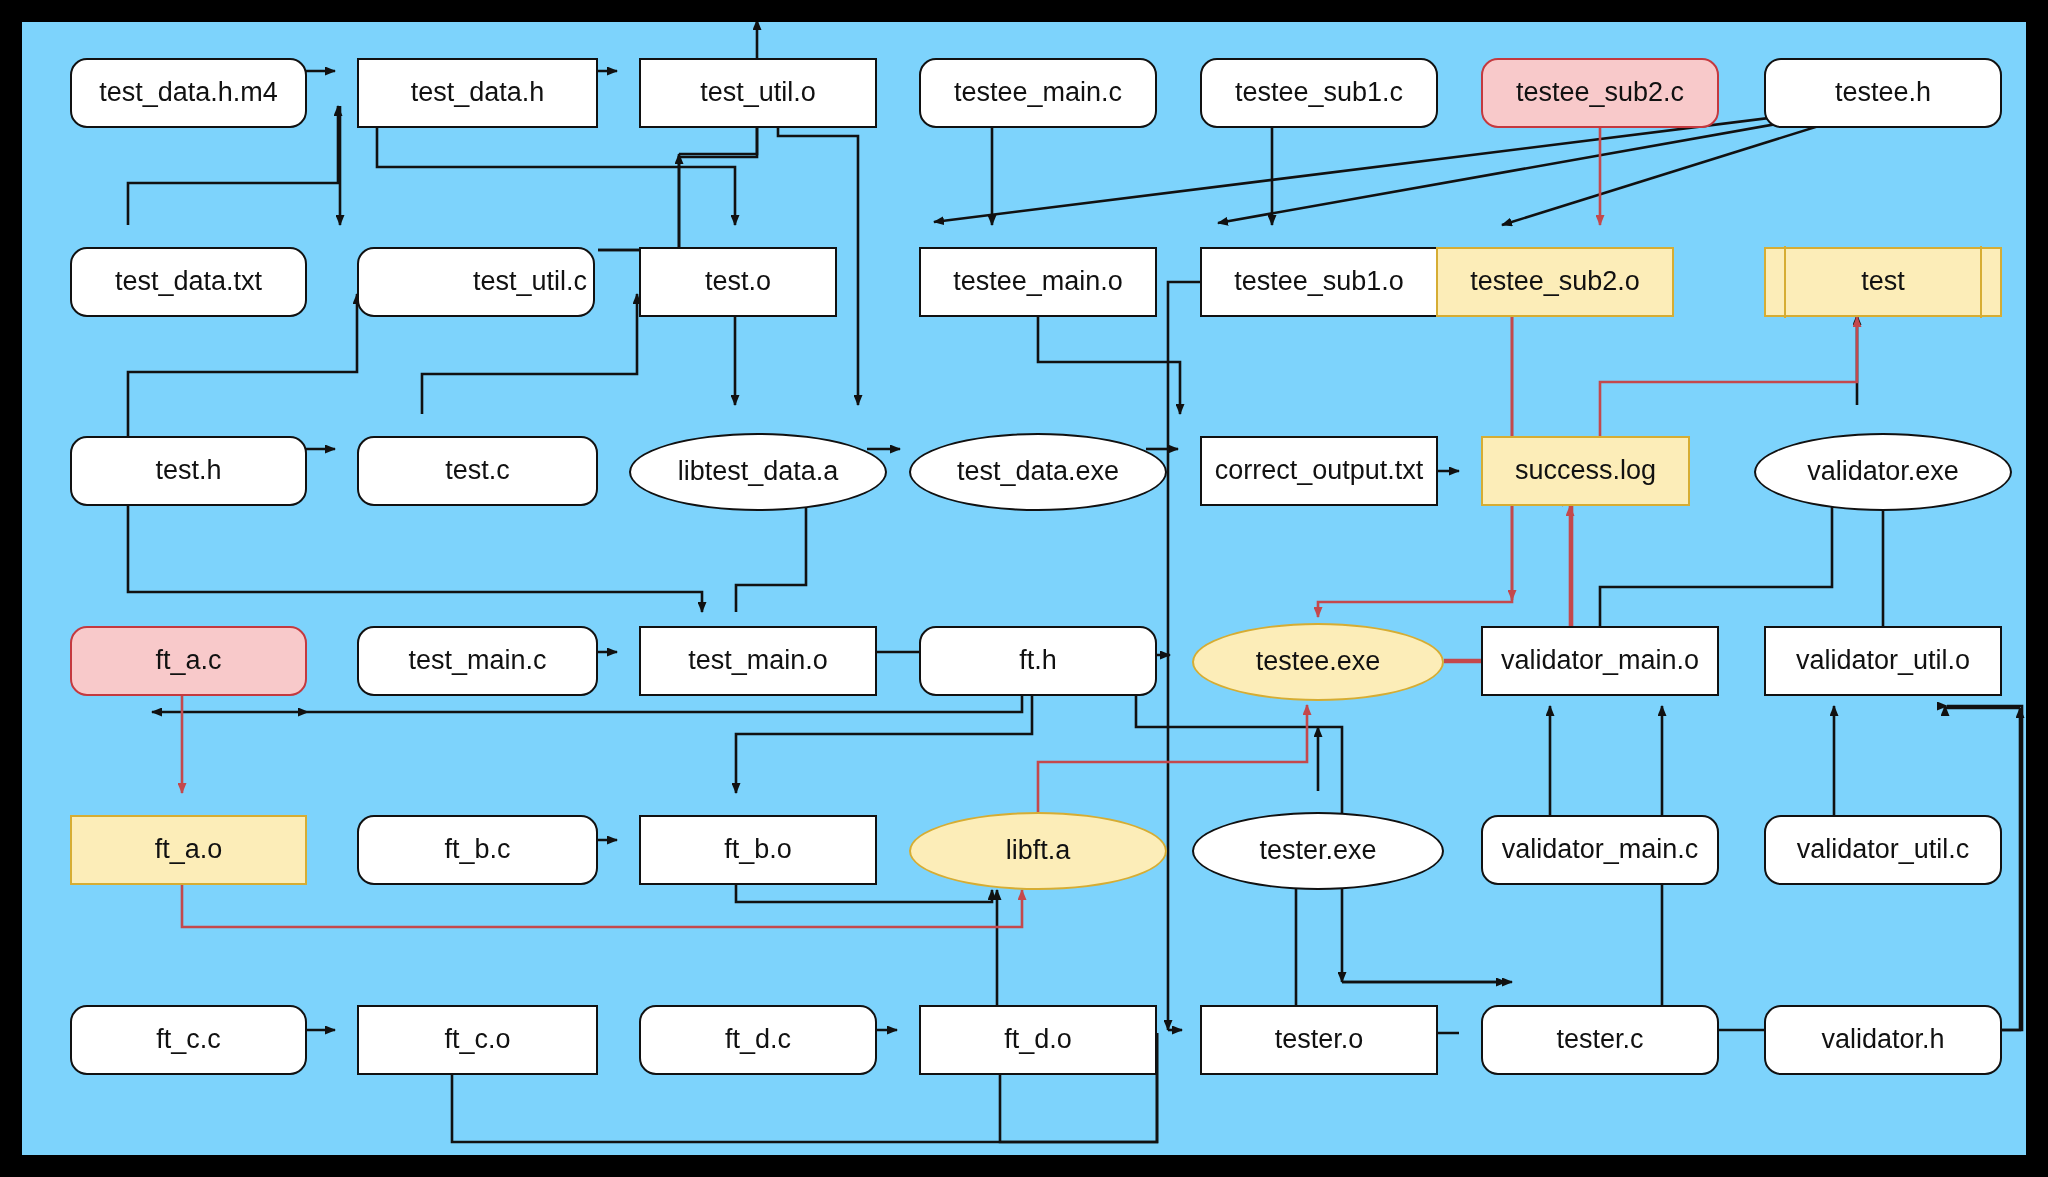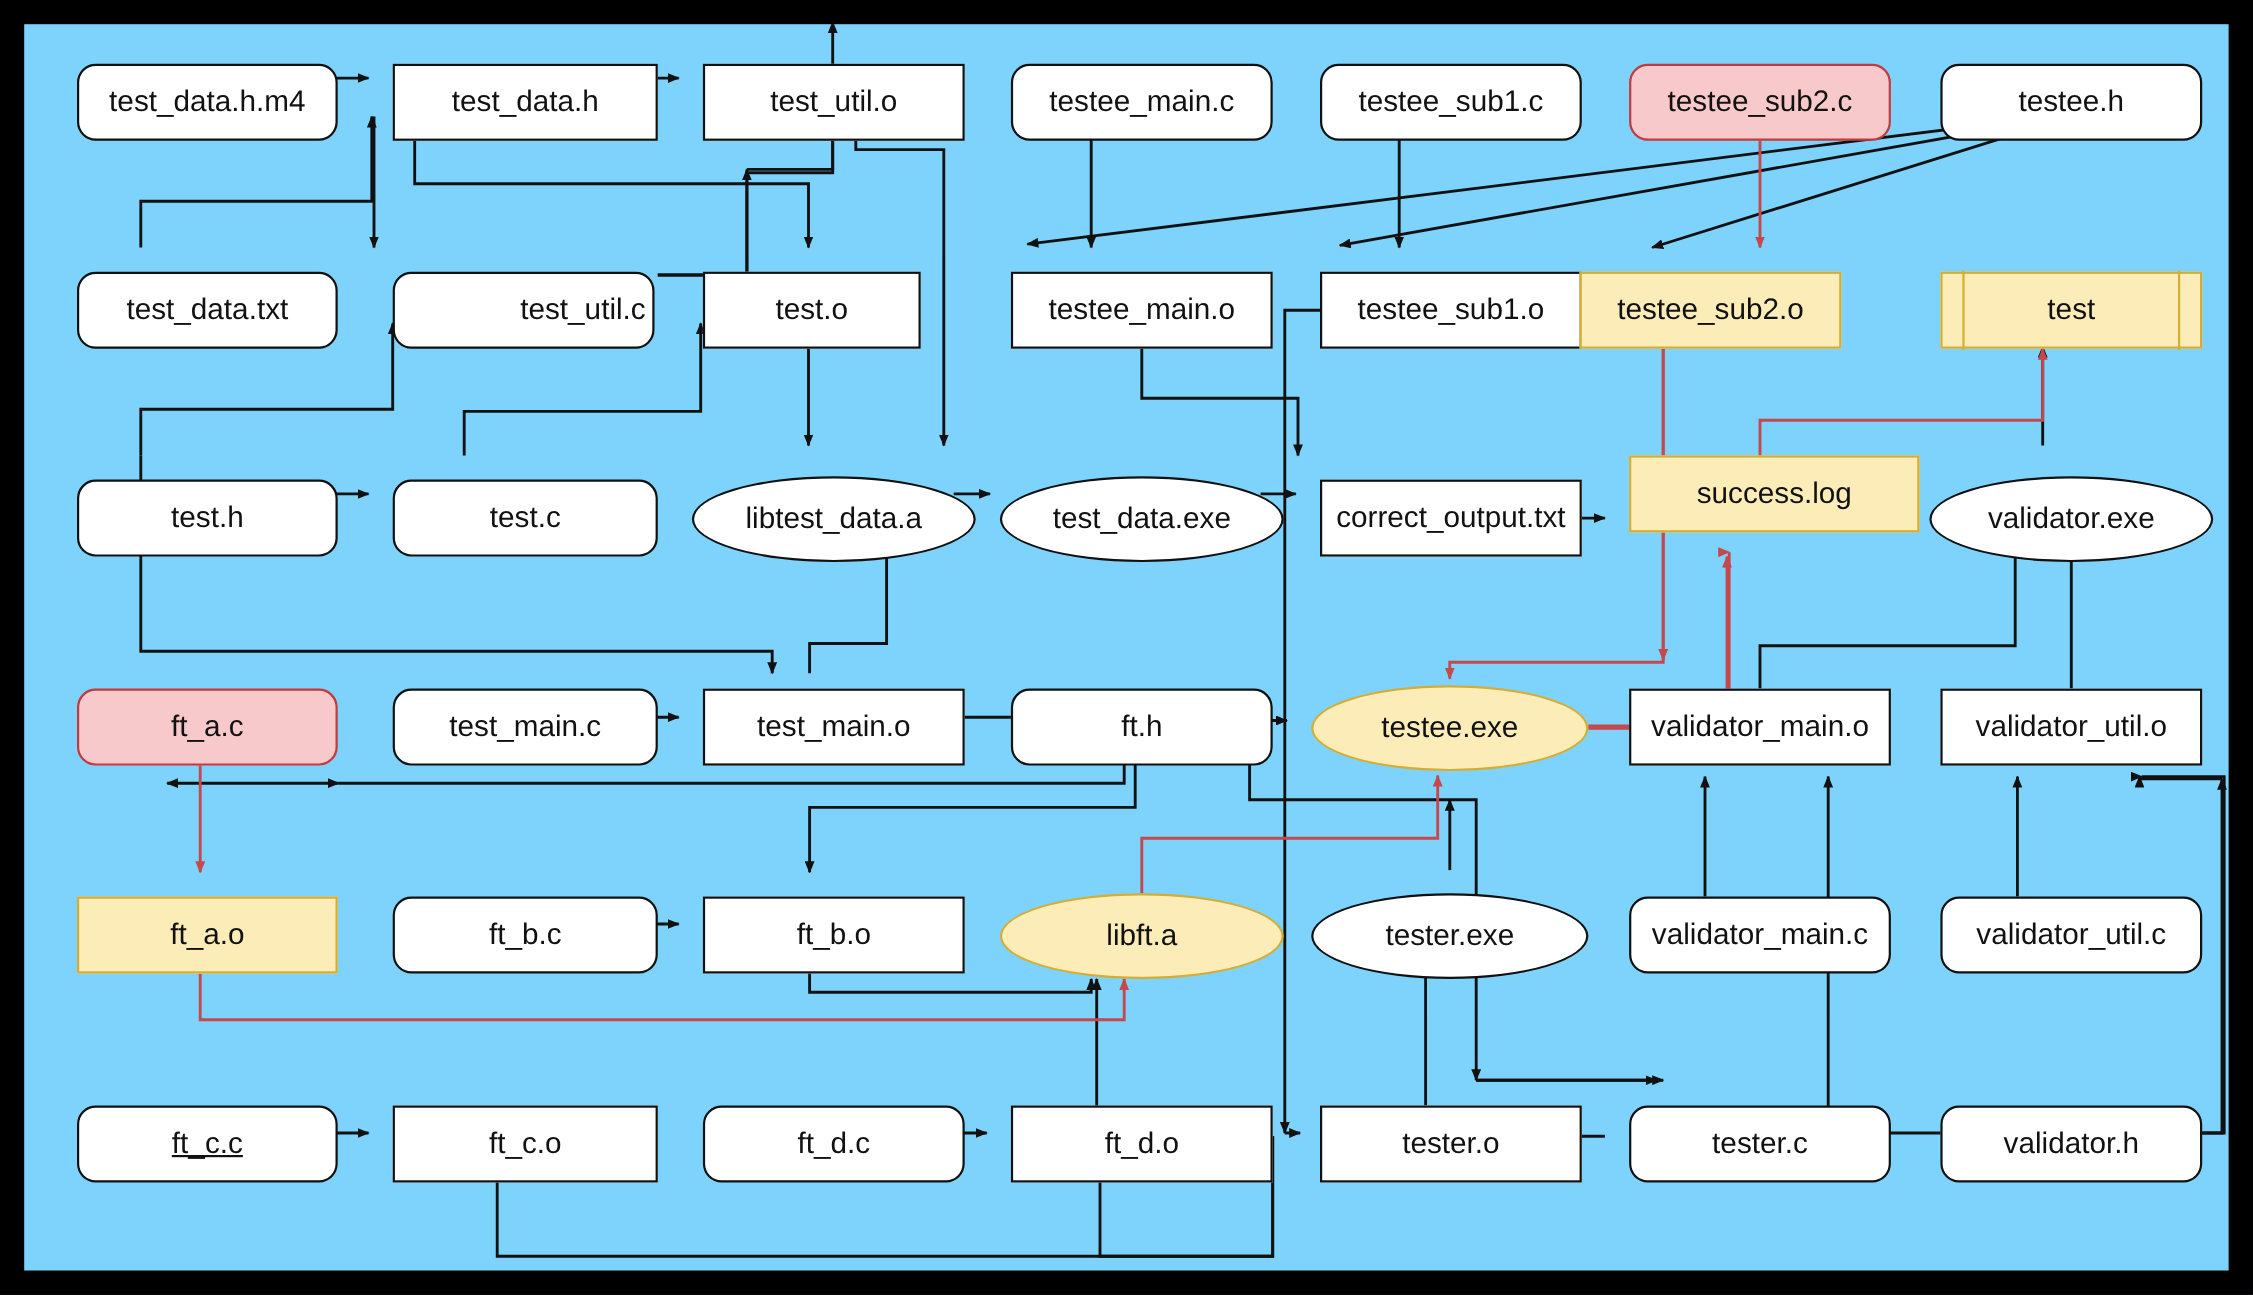--- a/index.html
+++ b/index.html
@@ -245,21 +245,21 @@
         </div>
         <div class="node ell" style="left: 607px; top: 411px; width: 258px; height: 78px;">
           <span class="lbl">libtest_data.a</span>
         </div>
         <div class="node ell" style="left: 887px; top: 411px; width: 258px; height: 78px;">
           <span class="lbl">test_data.exe</span>
         </div>
         <div class="node obj" style="left: 1178px; top: 414px; width: 238px; height: 70px;">
           <span class="lbl">correct_output.txt</span>
         </div>
-        <div class="node obj stale" style="left: 1459px; top: 392px; width: 264px; height: 70px;">
+        <div class="node obj stale" style="left: 1459px; top: 414px; width: 209px; height: 70px;">
           <span class="lbl">success.log</span>
         </div>
         <div class="node ell" style="left: 1732px; top: 411px; width: 258px; height: 78px;">
           <span class="lbl">validator.exe</span>
         </div>
         <div class="node src modified" style="left: 48px; top: 604px; width: 237px; height: 70px;">
           <span class="lbl">ft_a.c</span>
         </div>
         <div class="node src" style="left: 335px; top: 604px; width: 241px; height: 70px;">
           <span class="lbl">test_main.c</span>
@@ -293,21 +293,21 @@
         </div>
         <div class="node ell" style="left: 1170px; top: 790px; width: 252px; height: 78px;">
           <span class="lbl">tester.exe</span>
         </div>
         <div class="node src" style="left: 1459px; top: 793px; width: 238px; height: 70px;">
           <span class="lbl">validator_main.c</span>
         </div>
         <div class="node src" style="left: 1742px; top: 793px; width: 238px; height: 70px;">
           <span class="lbl">validator_util.c</span>
         </div>
-        <div class="node src" style="left: 48px; top: 983px; width: 237px; height: 70px; text-decoration: underline;">
+        <div class="node src" style="left: 48px; top: 983px; width: 237px; height: 70px;">
           <span class="lbl">ft_c.c</span>
         </div>
         <div class="node obj" style="left: 335px; top: 983px; width: 241px; height: 70px;">
           <span class="lbl">ft_c.o</span>
         </div>
         <div class="node src" style="left: 617px; top: 983px; width: 238px; height: 70px;">
           <span class="lbl">ft_d.c</span>
         </div>
         <div class="node obj" style="left: 897px; top: 983px; width: 238px; height: 70px; justify-content: center;">
           <span class="lbl">ft_d.o</span>

